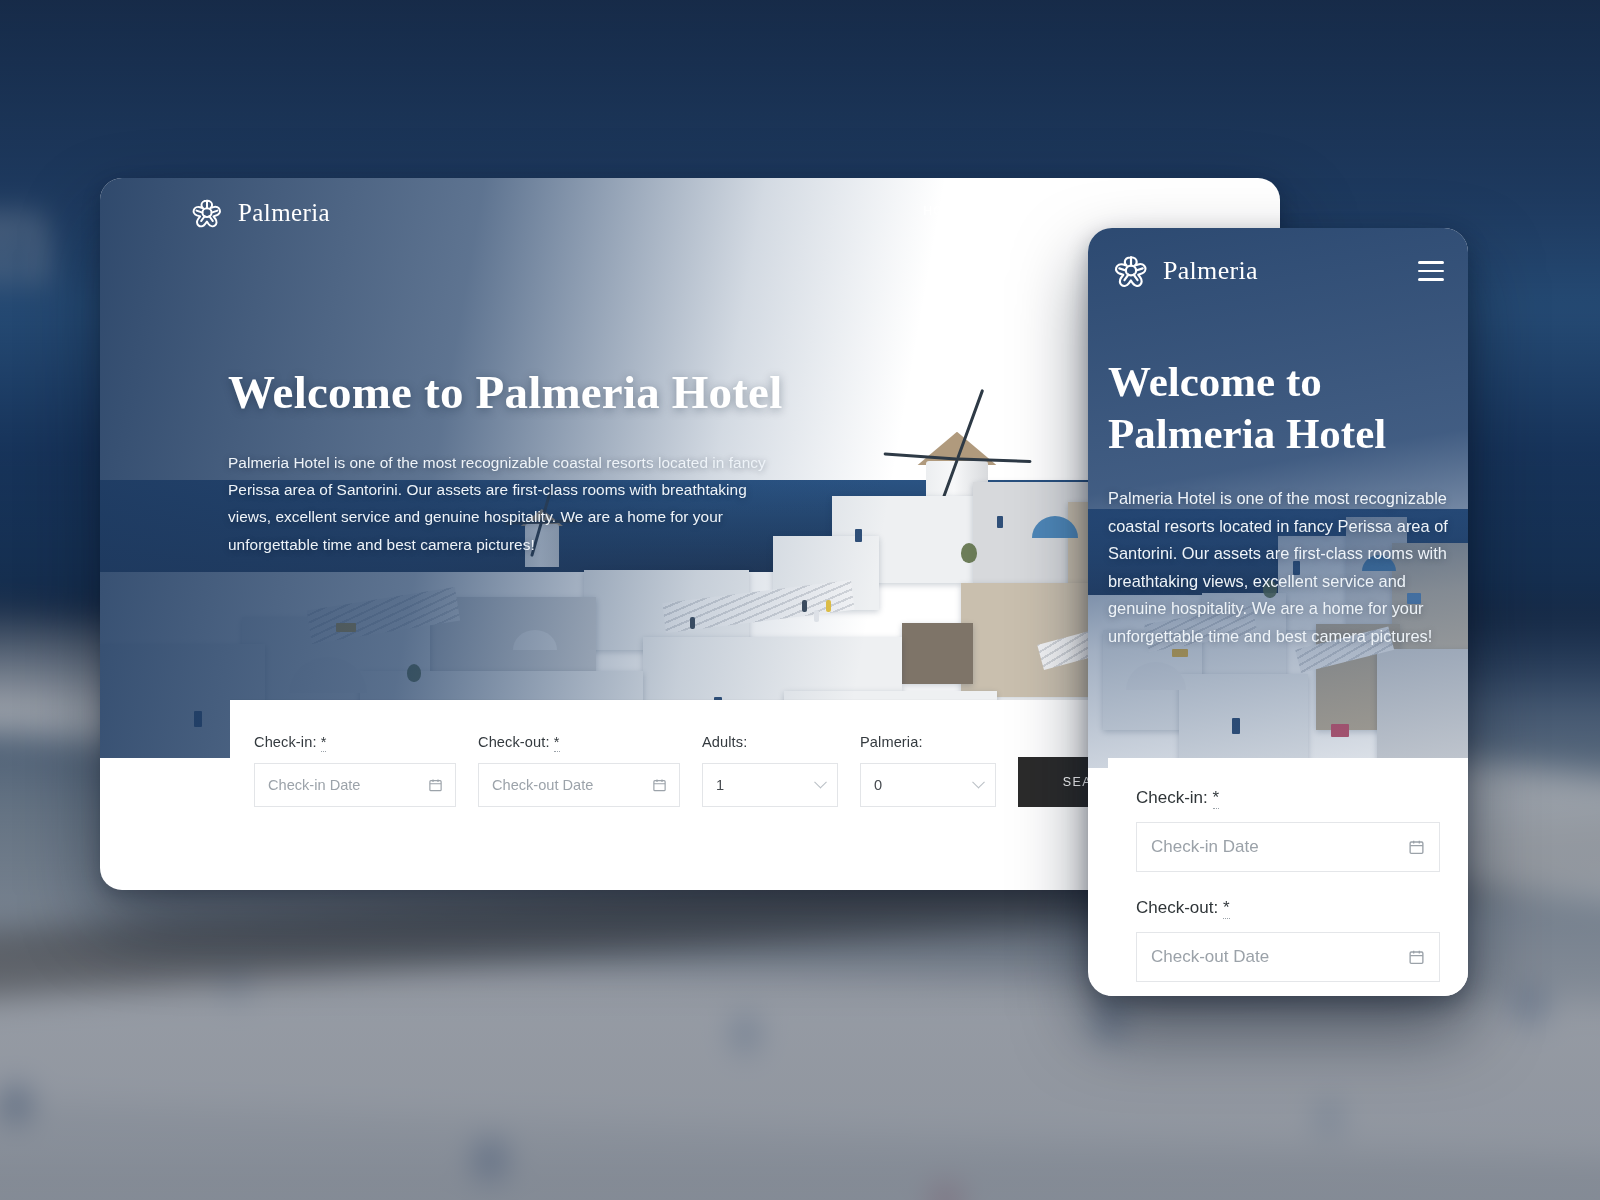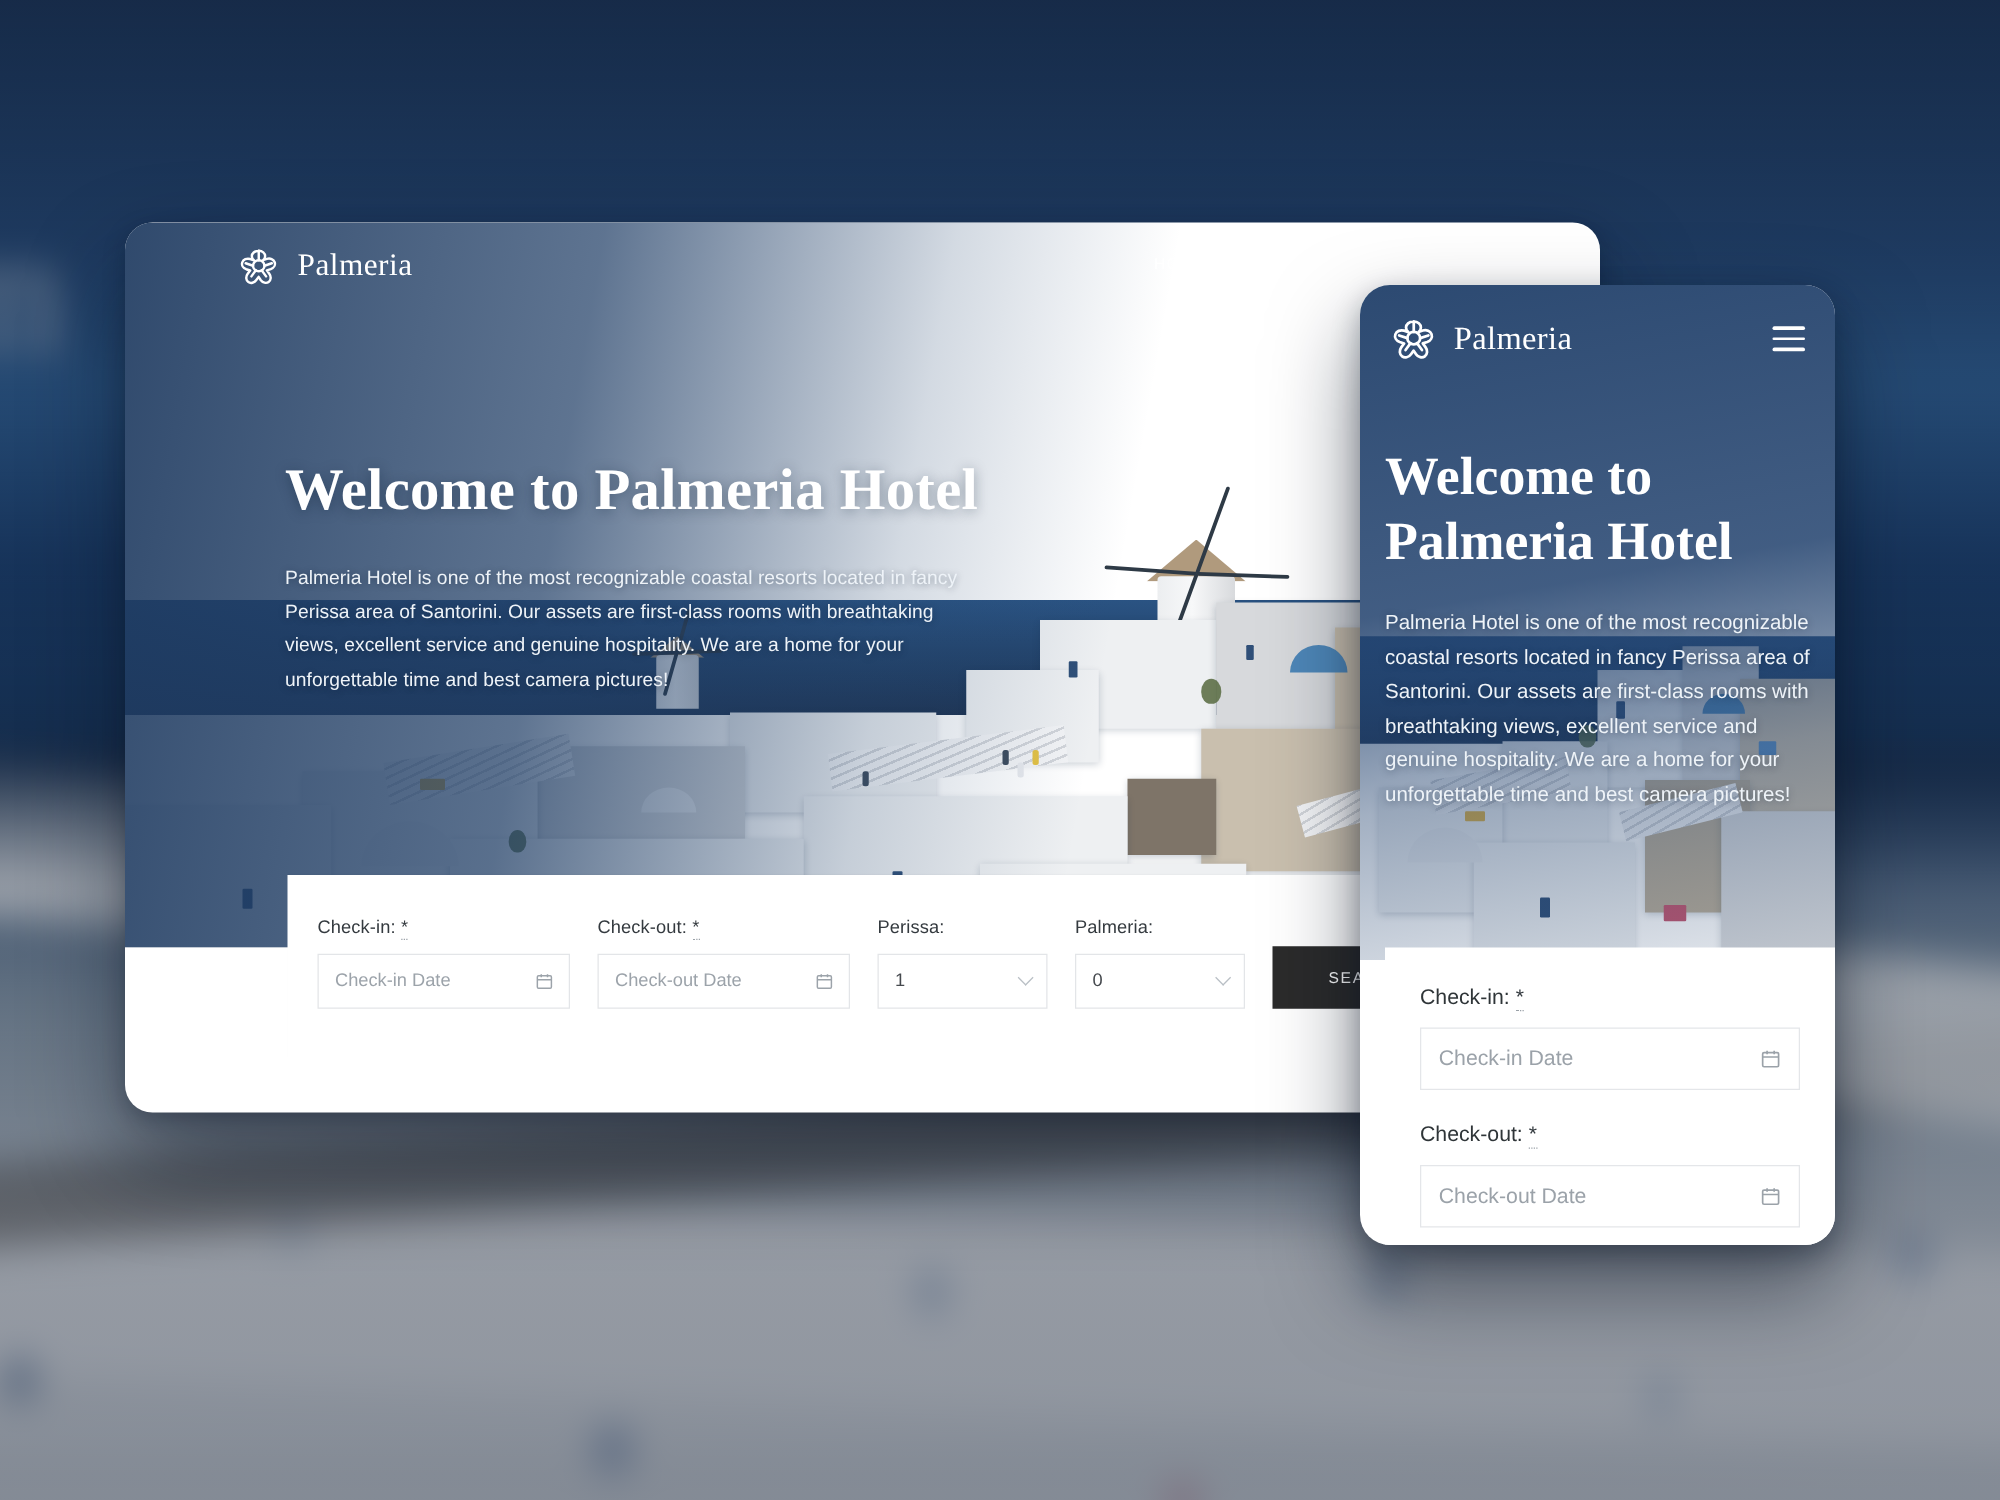--- a/index.html
+++ b/index.html
@@ -653,21 +653,21 @@
           <span class="icon-right">
             <svg class="cal" viewBox="0 0 24 24" fill="none" stroke="#9ca3aa" stroke-width="1.9">
               <rect x="3" y="5" width="18" height="16" rx="1.6"></rect>
               <path d="M3 10h18M8 3v4M16 3v4"></path>
             </svg>
           </span>
         </div>
       </div>
 
       <div class="field small">
-        <div class="flabel">Perissa:</div>
+        <div class="flabel">Adults:</div>
         <div class="control select">
           <span>1</span>
           <span class="icon-right">
               <i class="dchev"></i>
             </span>
         </div>
       </div>
 
       <div class="field small">
         <div class="flabel">Palmeria:</div>

